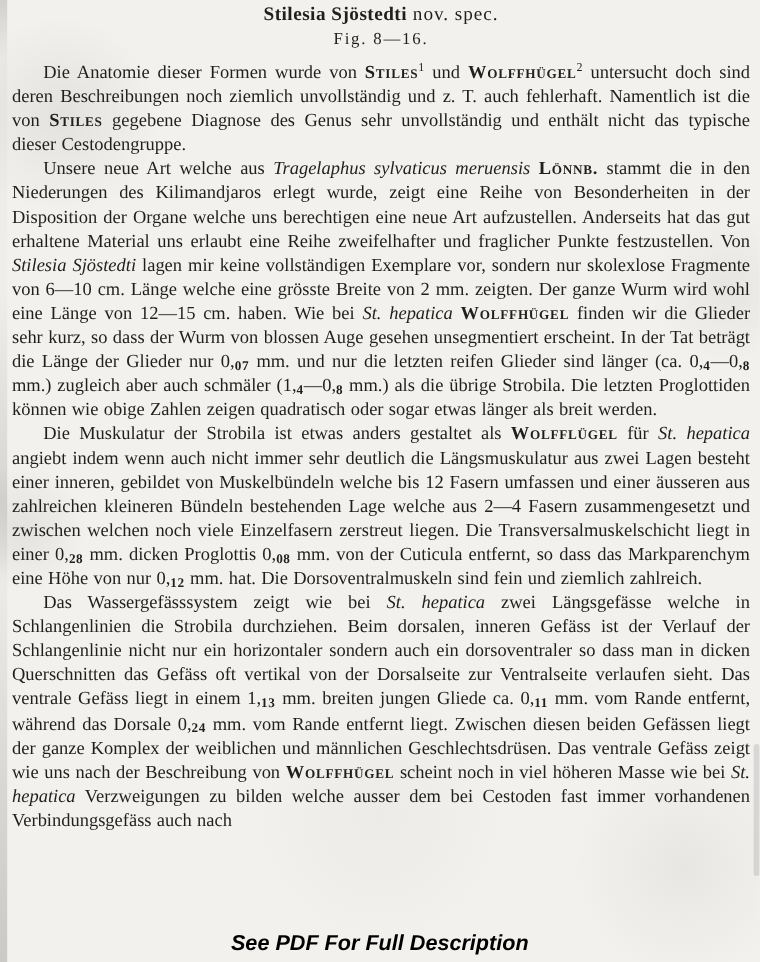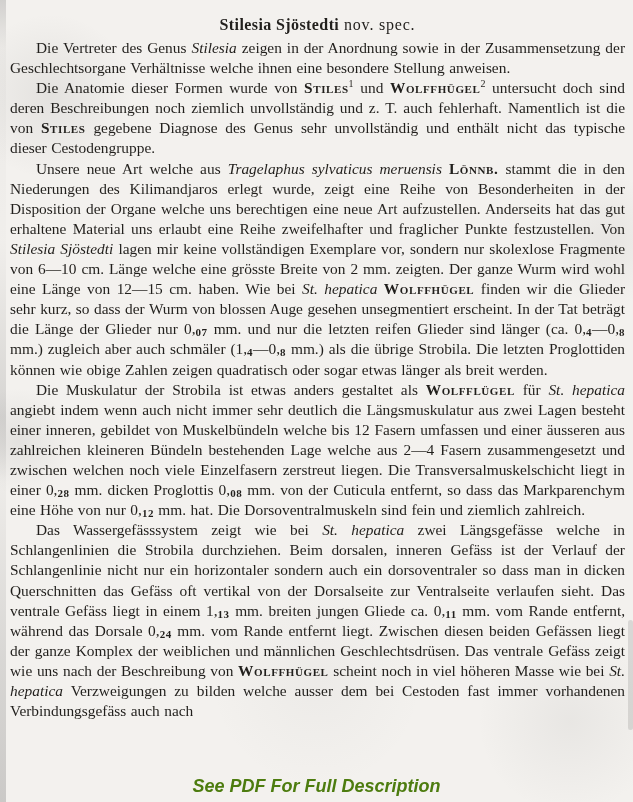--- a/index.html
+++ b/index.html
@@ -15,21 +15,21 @@
       radial-gradient(circle at 8% 12%, rgba(90,90,90,0.10) 0, rgba(90,90,90,0) 9%),
       radial-gradient(circle at 96% 30%, rgba(90,90,90,0.08) 0, rgba(90,90,90,0) 8%),
       radial-gradient(circle at 3% 55%, rgba(90,90,90,0.10) 0, rgba(90,90,90,0) 7%),
       radial-gradient(circle at 50% 85%, rgba(120,120,120,0.05) 0, rgba(120,120,120,0) 14%),
       radial-gradient(circle at 90% 90%, rgba(90,90,90,0.07) 0, rgba(90,90,90,0) 10%);
     color: var(--ink);
   }
   .page {
     position:relative;
     width:633px; height:802px;
-    padding:15px 8px 0 10px;
+    padding:3px 8px 0 10px;
     overflow:hidden;
   }
   .scan-strip {
     position:absolute; left:0; top:0; bottom:0; width:6px;
     background: linear-gradient(180deg,
       rgba(110,110,110,0.25) 0%, rgba(110,110,110,0.05) 6%,
       rgba(110,110,110,0.02) 30%, rgba(110,110,110,0.22) 52%,
       rgba(110,110,110,0.04) 60%, rgba(110,110,110,0.20) 82%,
       rgba(110,110,110,0.30) 100%);
     pointer-events:none;
@@ -70,35 +70,35 @@
   .seg-sup{ vertical-align:super; font-size:10px; line-height:0; }
   .seg-dec{ font-size:11px; vertical-align:-2px; line-height:0; letter-spacing:0.5px;font-weight:bold; }
   .footer {
     position:absolute;
     left:0; right:0; bottom:5px;
     text-align:center;
     font-family:"Liberation Sans", "DejaVu Sans", sans-serif;
     font-weight:bold;
     font-style:italic;
     font-size:18px;
-    color:#4d7c0f;
+    color:#000000;
   }
 </style>
 </head>
 <body>
 
 <div class="page">
   <div class="scan-strip"></div>
   <div class="scan-smudge-right"></div>
 
   <h1 class="title"><span>Stilesia Sjöstedti</span><span class="suffix"> nov. spec.</span></h1>
 
+  <div class="fig">Fig. 8—16.</div>
 
   <div class="body-text">
-      <p class="para"><span class="seg-n">Die Vertreter des Genus </span><span class="seg-i">Stilesia</span><span class="seg-n"> zeigen in der Anordnung sowie in der Zusammensetzung der Geschlechtsorgane Verhältnisse welche ihnen eine besondere Stellung anweisen.</span></p>
       <p class="para"><span class="seg-n">Die Anatomie dieser Formen wurde von </span><span class="seg-sc">Stiles</span><span class="seg-sup">1</span><span class="seg-n"> und </span><span class="seg-sc">Wolffhügel</span><span class="seg-sup">2</span><span class="seg-n"> untersucht doch sind deren Beschreibungen noch ziemlich unvollständig und z. T. auch fehlerhaft. Namentlich ist die von </span><span class="seg-sc">Stiles</span><span class="seg-n"> gegebene Diagnose des Genus sehr unvollständig und enthält nicht das typische dieser Cestodengruppe.</span></p>
       <p class="para"><span class="seg-n">Unsere neue Art welche aus </span><span class="seg-bi">Tragelaphus sylvaticus meruensis</span><span class="seg-n"> </span><span class="seg-sc">Lönnb.</span><span class="seg-n"> stammt die in den Niederungen des Kilimandjaros erlegt wurde, zeigt eine Reihe von Besonderheiten in der Disposition der Organe welche uns berechtigen eine neue Art aufzustellen. Anderseits hat das gut erhaltene Material uns erlaubt eine Reihe zweifelhafter und fraglicher Punkte festzustellen. Von </span><span class="seg-i">Stilesia Sjöstedti</span><span class="seg-n"> lagen mir keine vollständigen Exemplare vor, sondern nur skolexlose Fragmente von 6—10 cm. Länge welche eine grösste Breite von 2 mm. zeigten. Der ganze Wurm wird wohl eine Länge von 12—15 cm. haben. Wie bei </span><span class="seg-i">St. hepatica</span><span class="seg-n"> </span><span class="seg-sc">Wolffhügel</span><span class="seg-n"> finden wir die Glieder sehr kurz, so dass der Wurm von blossen Auge gesehen unsegmentiert erscheint. In der Tat beträgt die Länge der Glieder nur 0,</span><span class="seg-dec">07</span><span class="seg-n"> mm. und nur die letzten reifen Glieder sind länger (ca. 0,</span><span class="seg-dec">4</span><span class="seg-n">—0,</span><span class="seg-dec">8</span><span class="seg-n"> mm.) zugleich aber auch schmäler (1,</span><span class="seg-dec">4</span><span class="seg-n">—0,</span><span class="seg-dec">8</span><span class="seg-n"> mm.) als die übrige Strobila. Die letzten Proglottiden können wie obige Zahlen zeigen quadratisch oder sogar etwas länger als breit werden.</span></p>
       <p class="para"><span class="seg-n">Die Muskulatur der Strobila ist etwas anders gestaltet als </span><span class="seg-sc">Wolfflügel</span><span class="seg-n"> für </span><span class="seg-i">St. hepatica</span><span class="seg-n"> angiebt indem wenn auch nicht immer sehr deutlich die Längsmuskulatur aus zwei Lagen besteht einer inneren, gebildet von Muskelbündeln welche bis 12 Fasern umfassen und einer äusseren aus zahlreichen kleineren Bündeln bestehenden Lage welche aus 2—4 Fasern zusammengesetzt und zwischen welchen noch viele Einzelfasern zerstreut liegen. Die Transversalmuskelschicht liegt in einer 0,</span><span class="seg-dec">28</span><span class="seg-n"> mm. dicken Proglottis 0,</span><span class="seg-dec">08</span><span class="seg-n"> mm. von der Cuticula entfernt, so dass das Markparenchym eine Höhe von nur 0,</span><span class="seg-dec">12</span><span class="seg-n"> mm. hat. Die Dorsoventralmuskeln sind fein und ziemlich zahlreich.</span></p>
       <p class="para"><span class="seg-n">Das Wassergefässsystem zeigt wie bei </span><span class="seg-i">St. hepatica</span><span class="seg-n"> zwei Längsgefässe welche in Schlangenlinien die Strobila durchziehen.  Beim dorsalen, inneren Gefäss ist der Verlauf der Schlangenlinie nicht nur ein horizontaler sondern auch ein dorsoventraler so dass man in dicken Querschnitten das Gefäss oft vertikal von der Dorsalseite zur Ventralseite verlaufen sieht. Das ventrale Gefäss liegt in einem 1,</span><span class="seg-dec">13</span><span class="seg-n"> mm. breiten jungen Gliede ca. 0,</span><span class="seg-dec">11</span><span class="seg-n"> mm. vom Rande entfernt, während das Dorsale 0,</span><span class="seg-dec">24</span><span class="seg-n"> mm. vom Rande entfernt liegt. Zwischen diesen beiden Gefässen liegt der ganze Komplex der weiblichen und männlichen Geschlechtsdrüsen. Das ventrale Gefäss zeigt wie uns nach der Beschreibung von </span><span class="seg-sc">Wolffhügel</span><span class="seg-n"> scheint noch in viel höheren Masse wie bei </span><span class="seg-i">St. hepatica</span><span class="seg-n"> Verzweigungen zu bilden welche ausser dem bei Cestoden fast immer vorhandenen Verbindungsgefäss auch nach</span></p>
     </div>
 
   <div class="footer">See PDF For Full Description</div>
 </div>
 
 </body></html>

